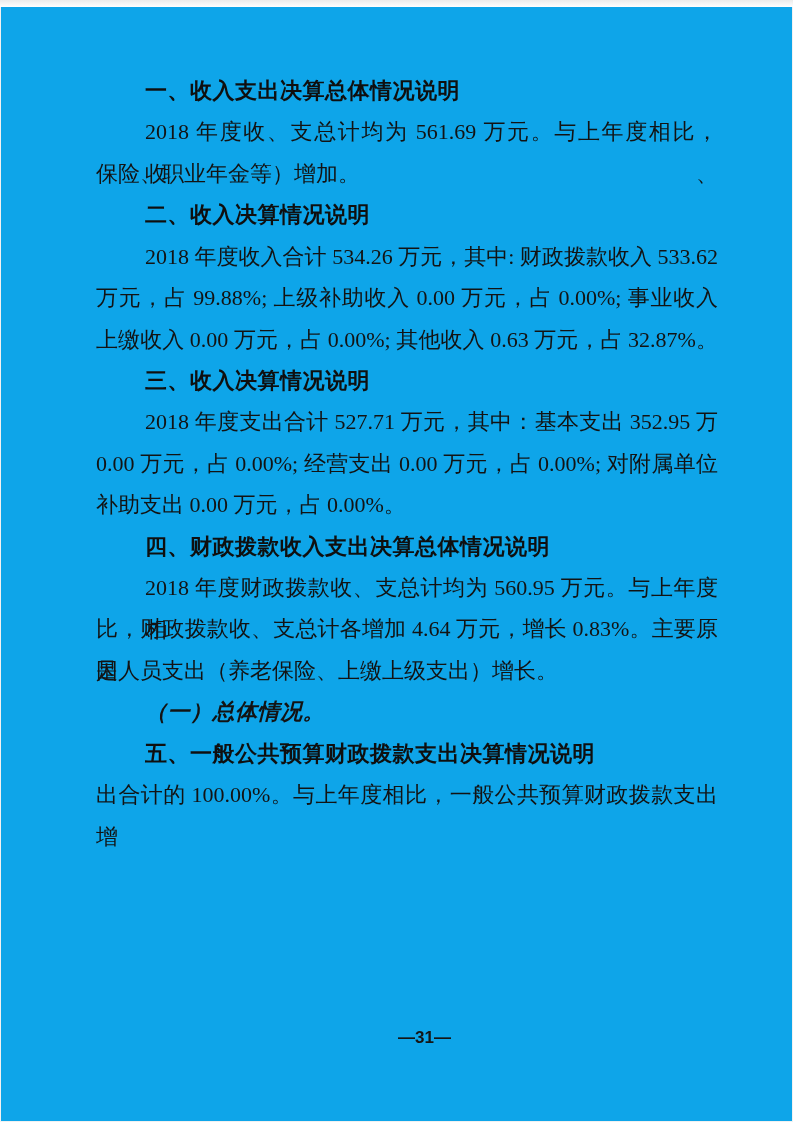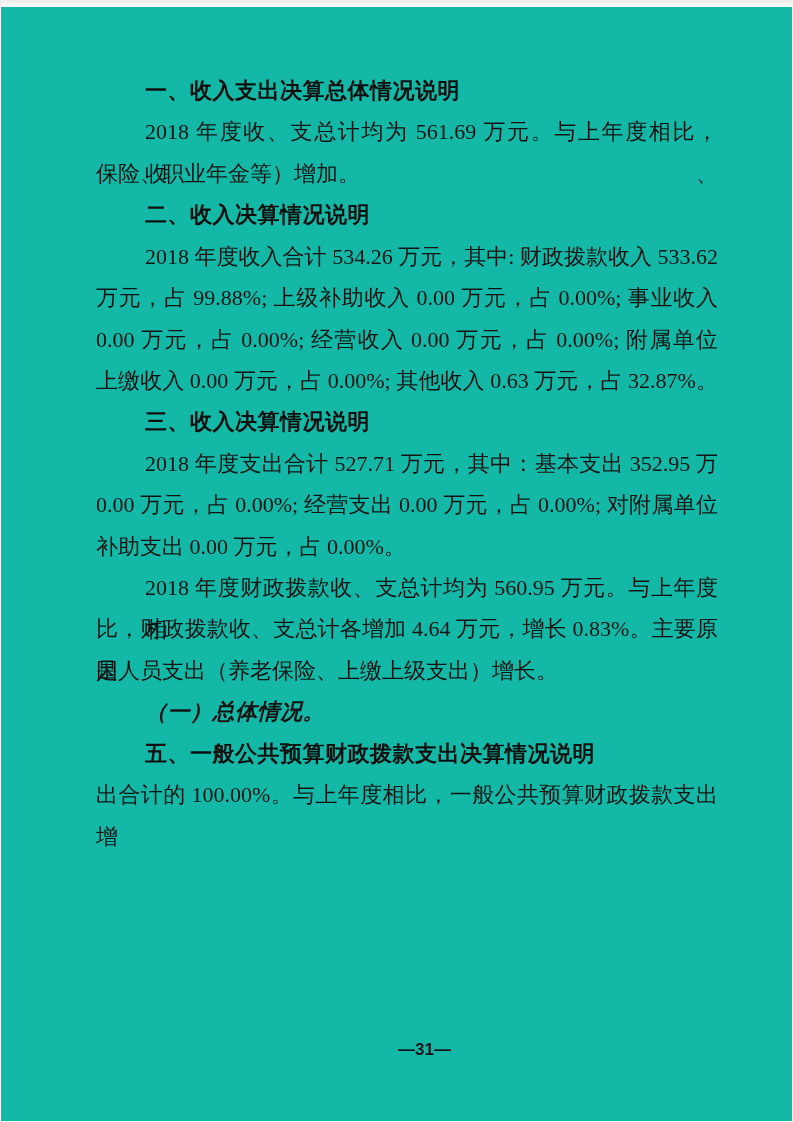--- a/index.html
+++ b/index.html
@@ -4,21 +4,21 @@
 <style>
   html, body {
     margin: 0;
     padding: 0;
     background: #ffffff;
   }
   .page {
     position: relative;
     width: 793px;
     height: 1122px;
-    background: #14b8a6;
+    background: #0ea5e9;
     overflow: hidden;
     box-shadow: inset 0 0 0 1px #f1f1f1;
     color: #131313;
     font-family: "Liberation Serif", serif;
   }
   .scan-edge-top {
     position: absolute;
     top: 0; left: 0;
     width: 100%;
     height: 7px;
@@ -63,46 +63,45 @@
     top: 1026px;
     left: 0;
     width: 100%;
     text-align: center;
     text-indent: 56px;
     font-family: "Liberation Sans", sans-serif;
     font-weight: 700;
     font-size: 17px;
     line-height: 24px;
     color: #151515;
-    margin-top: 12px;
   }
 </style>
 </head>
 <body>
 
 <div class="page">
   <div class="scan-edge-top"></div>
 
   <div class="content">
 
     <div class="line heading">一、收入支出决算总体情况说明</div>
     <div class="line indent just">2018 年度收、支总计均为 561.69 万元。与上年度相比，收、</div>
     <div class="line">保险、职业年金等）增加。</div>
 
     <div class="line heading">二、收入决算情况说明</div>
     <div class="line indent just">2018 年度收入合计 534.26 万元，其中: 财政拨款收入 533.62</div>
     <div class="line just">万元，占 99.88%; 上级补助收入 0.00 万元，占 0.00%; 事业收入</div>
-    <div class="line just">0.00 万元，占 0.00%; 经营收入 0.00 万元，占 0.00%; 附属单位</div>
     <div class="line just">上缴收入 0.00 万元，占 0.00%; 其他收入 0.63 万元，占 32.87%。</div>
 
     <div class="line heading">三、收入决算情况说明</div>
     <div class="line indent just">2018 年度支出合计 527.71 万元，其中：基本支出 352.95 万</div>
     <div class="line just">0.00 万元，占 0.00%; 经营支出 0.00 万元，占 0.00%; 对附属单位</div>
     <div class="line">补助支出 0.00 万元，占 0.00%。</div>
 
+    <div class="line heading">四、财政拨款收入支出决算总体情况说明</div>
     <div class="line indent just">2018 年度财政拨款收、支总计均为 560.95 万元。与上年度相</div>
     <div class="line just">比，财政拨款收、支总计各增加 4.64 万元，增长 0.83%。主要原因</div>
     <div class="line">是人员支出（养老保险、上缴上级支出）增长。</div>
 
     <div class="line subheading">（一）总体情况。</div>
     <div class="line heading">五、一般公共预算财政拨款支出决算情况说明</div>
     <div class="line just">出合计的 100.00%。与上年度相比，一般公共预算财政拨款支出增</div>
 
   </div>
 

